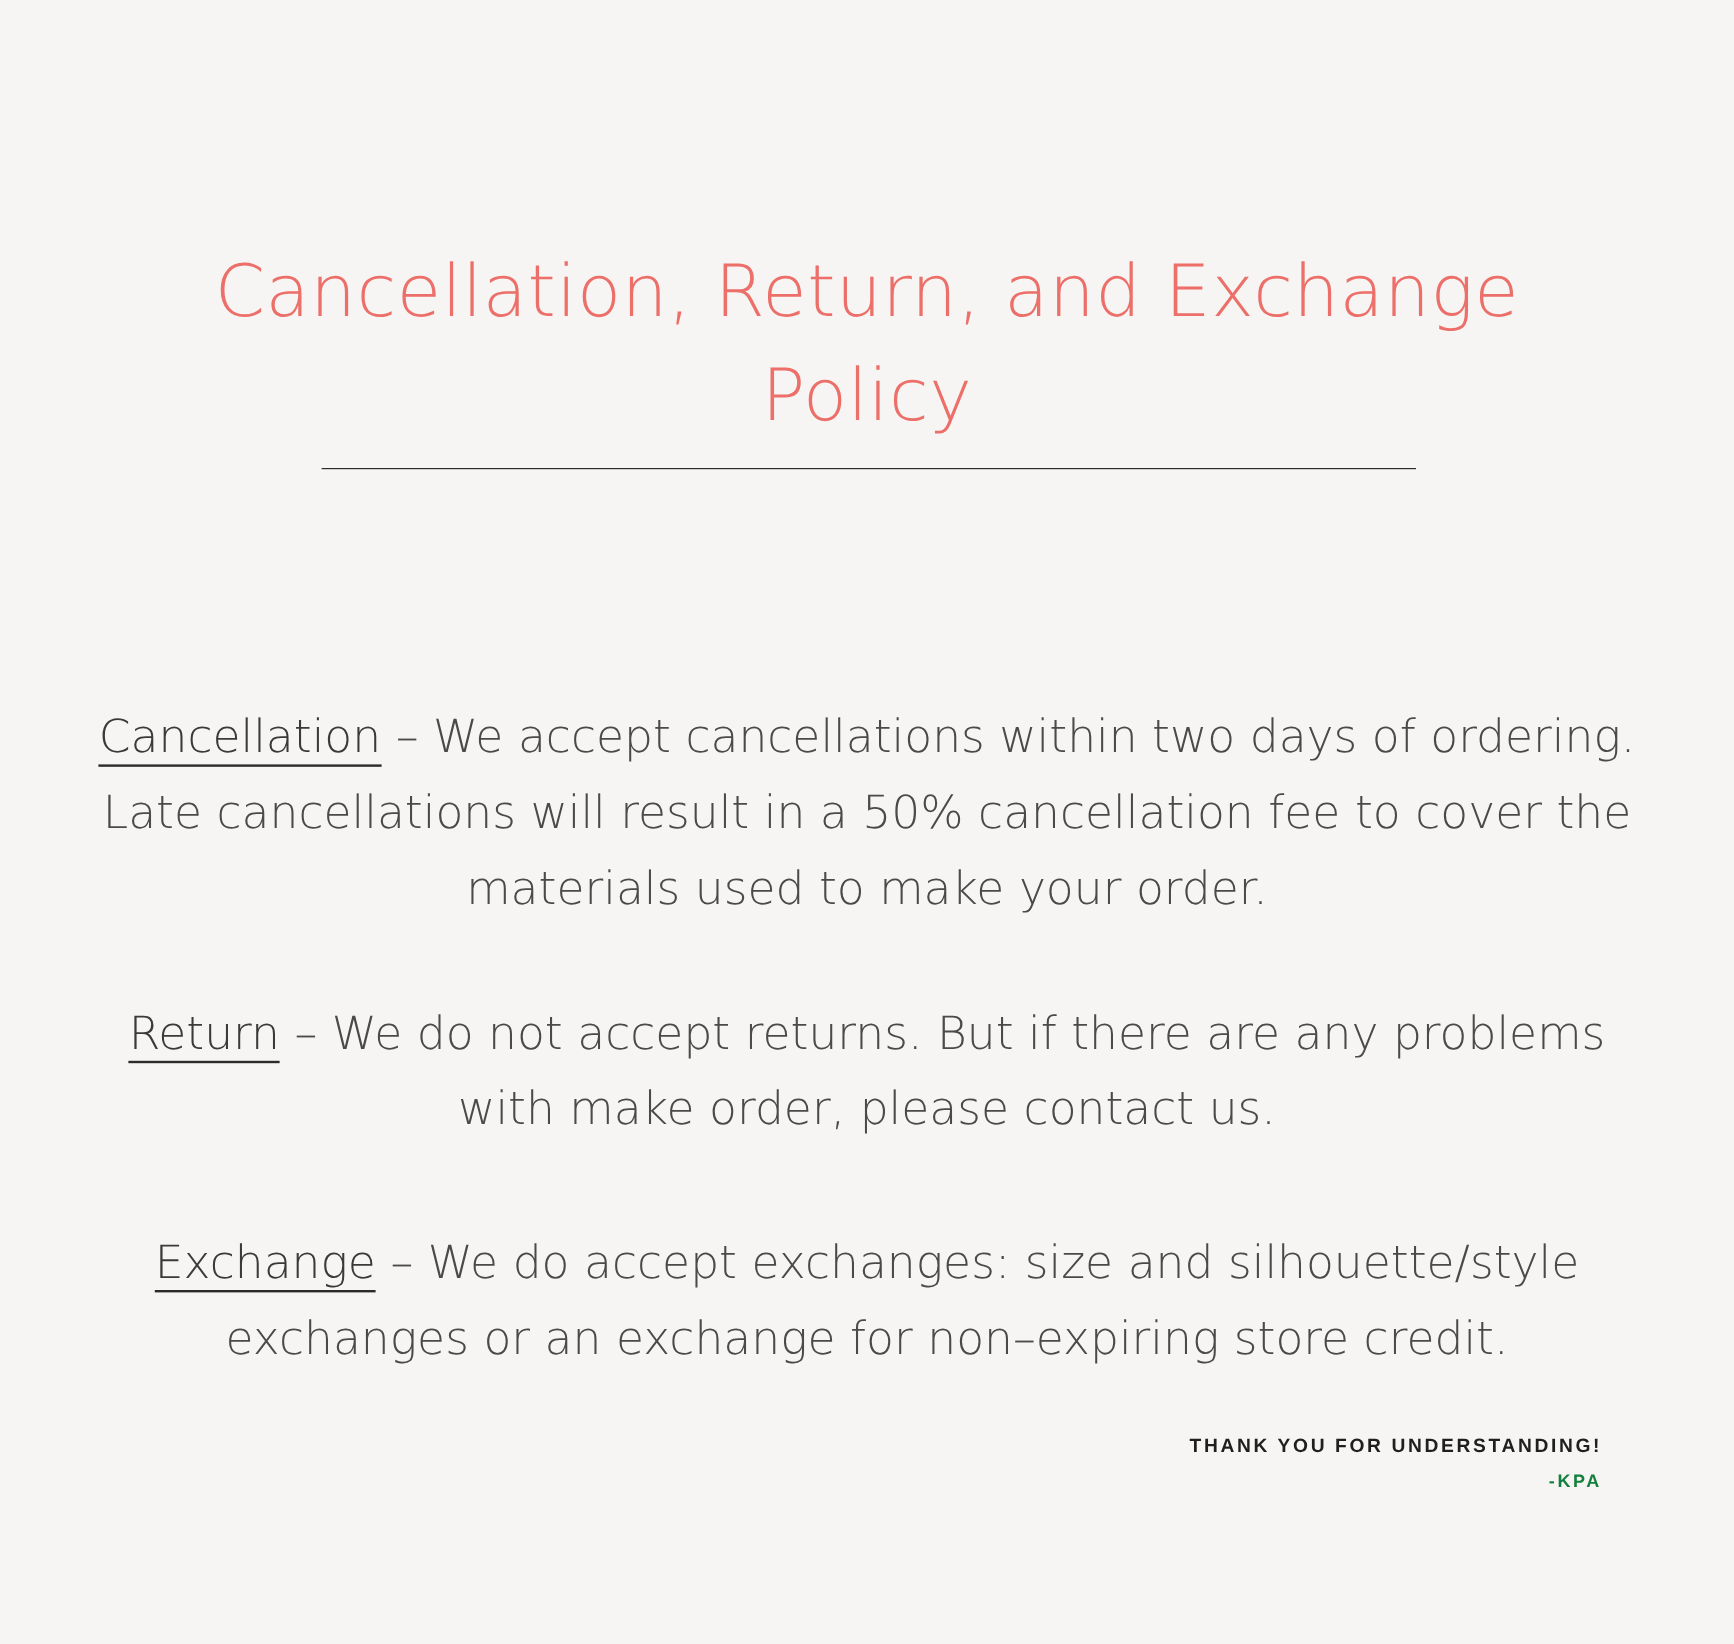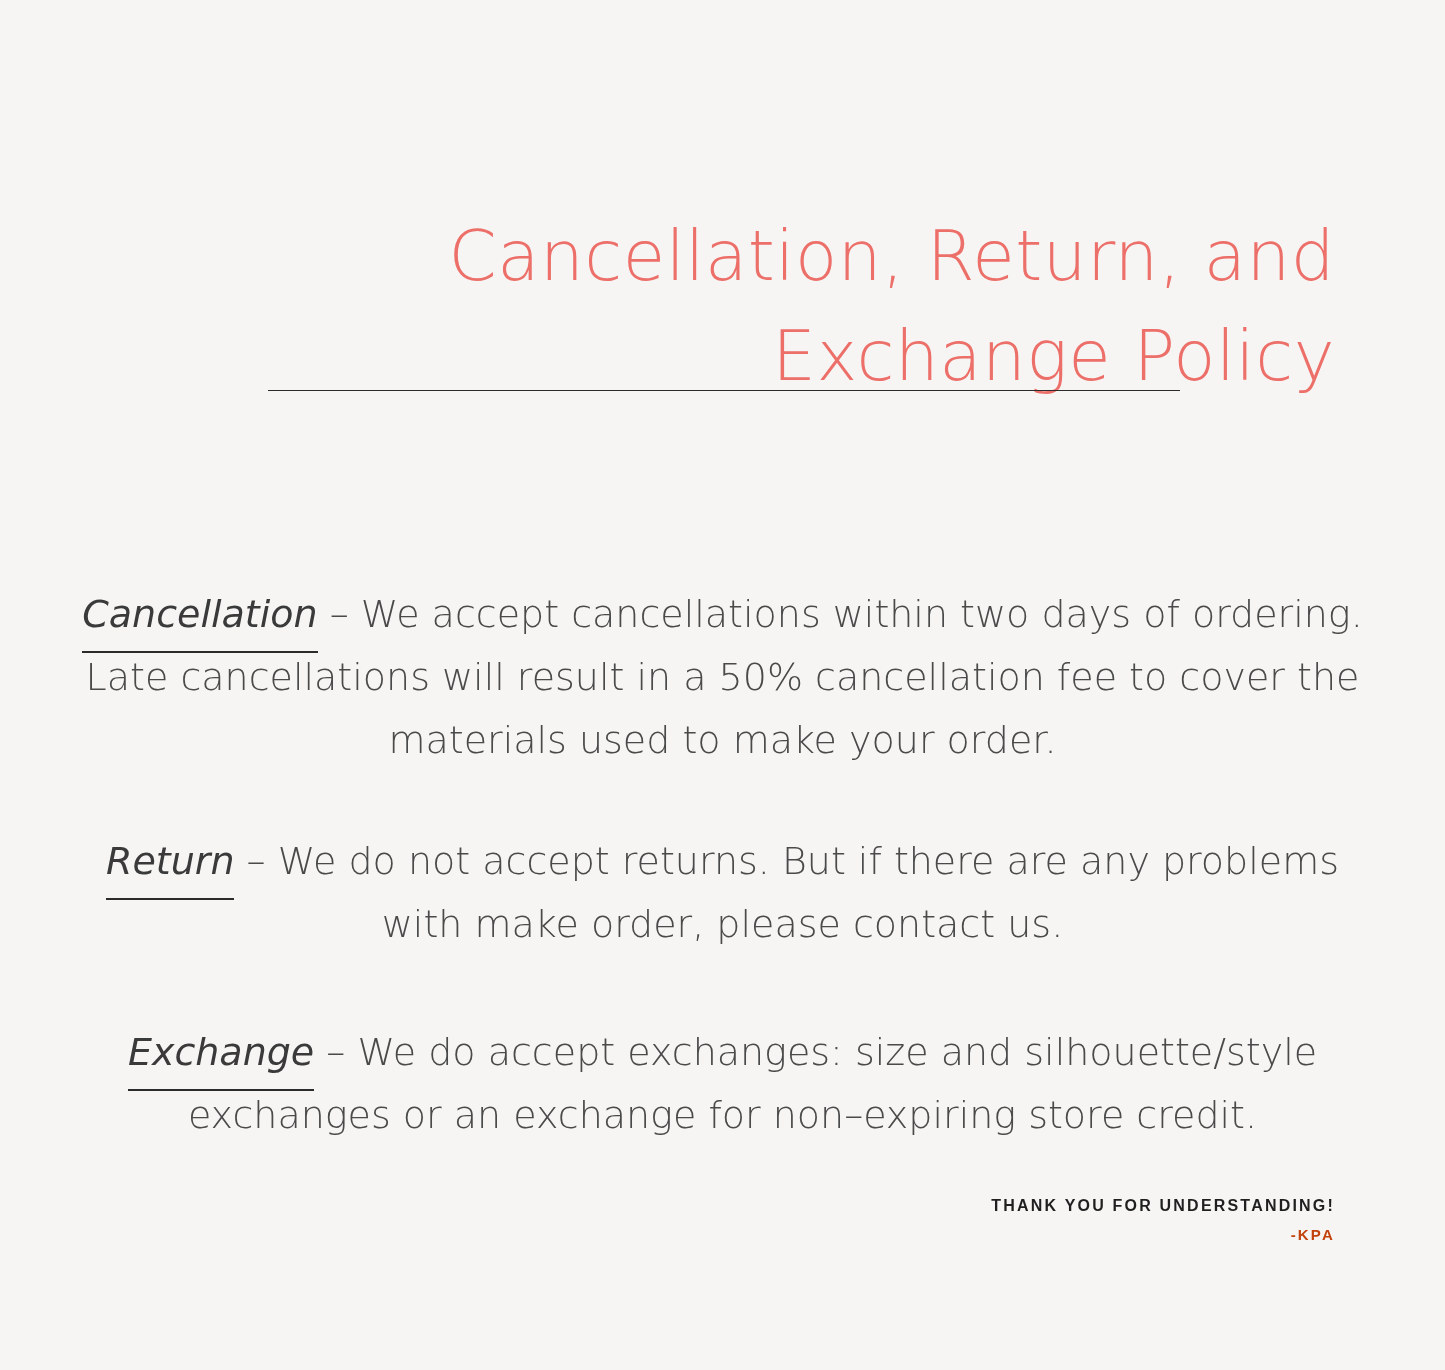--- a/index.html
+++ b/index.html
@@ -20,25 +20,25 @@
     box-sizing: border-box;
     background: #f7f5f3;
   }
 
   
   .title {
     position: absolute;
     top: 160px;
     left: 110px;
     width: 1225px;
-    text-align: right;
+    text-align: center;
     color: #ec6f69;
     font-family: "DejaVu Sans", sans-serif;
     font-weight: 300;
-    font-size: 69px;
+    font-size: 60px;
     line-height: 1.45;
     letter-spacing: 0.5px;
   }
 
   
   .divider {
     position: absolute;
     top: 390px;
     left: 268px;
     width: 912px;
@@ -71,23 +71,22 @@
     width: 1305px;
     text-align: center;
     color: #4a4a4a;
     font-family: "DejaVu Sans", sans-serif;
     font-weight: 300;
     font-size: 38px;
     line-height: 1.66;
   }
   .body-block .lead {
     border-bottom: 2px solid #2b2b2b;
-    padding-bottom: 15px;
+    padding-bottom: 1px;
     color: #3a3a3a;
-    font-style: italic;
   }
   #para-cancellation { top: 545px; }
   #para-return       { top: 792px; }
   #para-exchange     { top: 983px; }
 
   
   .footer {
     position: absolute;
     top: 1193px;
     left: 110px;
@@ -100,21 +99,21 @@
     font-weight: 700;
     letter-spacing: 2.2px;
     color: #1f1f1f;
     line-height: 1.6;
   }
   .footer .line2 {
     font-family: "Liberation Sans", sans-serif;
     font-size: 15px;
     font-weight: 700;
     letter-spacing: 2.2px;
-    color: #c2410c;
+    color: #15803d;
     line-height: 1.6;
     margin-top: 4px;
   }
 </style>
 </head>
 <body>
 
 <div class="page">
 
   <h1 class="title">Cancellation, Return, and Exchange Policy</h1>

